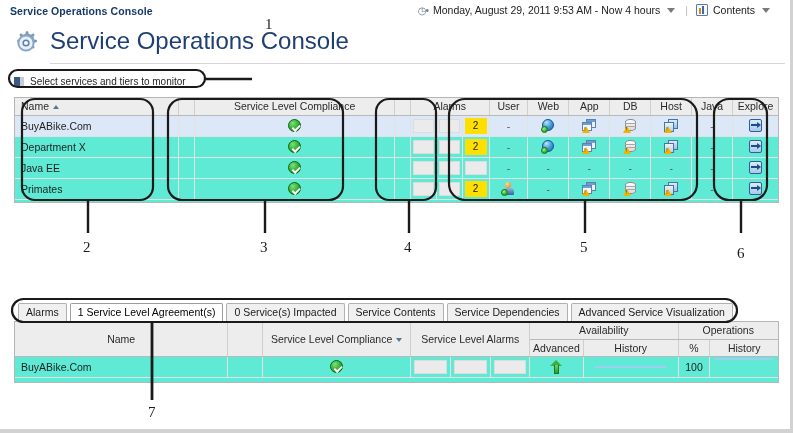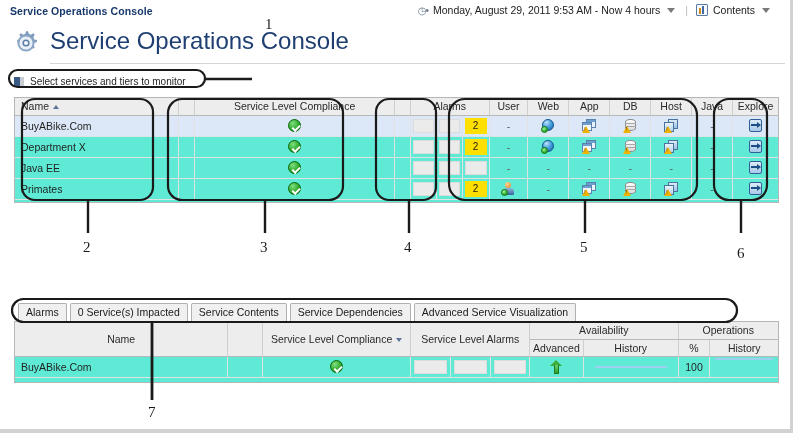--- a/index.html
+++ b/index.html
@@ -340,20 +340,21 @@
             <td><span class="tier-host"><span class="b1"></span><span class="b2"></span><span class="warn-tri"></span></span></td>
             <td><span class="dash">-</span></td>
             <td style="border-right:none"><span class="explore-ic"><span class="bx"></span><span class="ar"></span></span></td>
           </tr>
         </tbody>
     </table>
   </div>
 
   <div class="tabstrip" id="tabstrip">
       <div class="tab">Alarms</div>
+      <div class="tab active">1 Service Level Agreement(s)</div>
       <div class="tab">0 Service(s) Impacted</div>
       <div class="tab">Service Contents</div>
       <div class="tab">Service Dependencies</div>
       <div class="tab">Advanced Service Visualization</div>
     </div>
 
   <div class="grid" id="sla-grid" style="left:14px; top:321px; width:765px; height:62px;">
     <table>
       <colgroup>
         <col style="width:215px">

